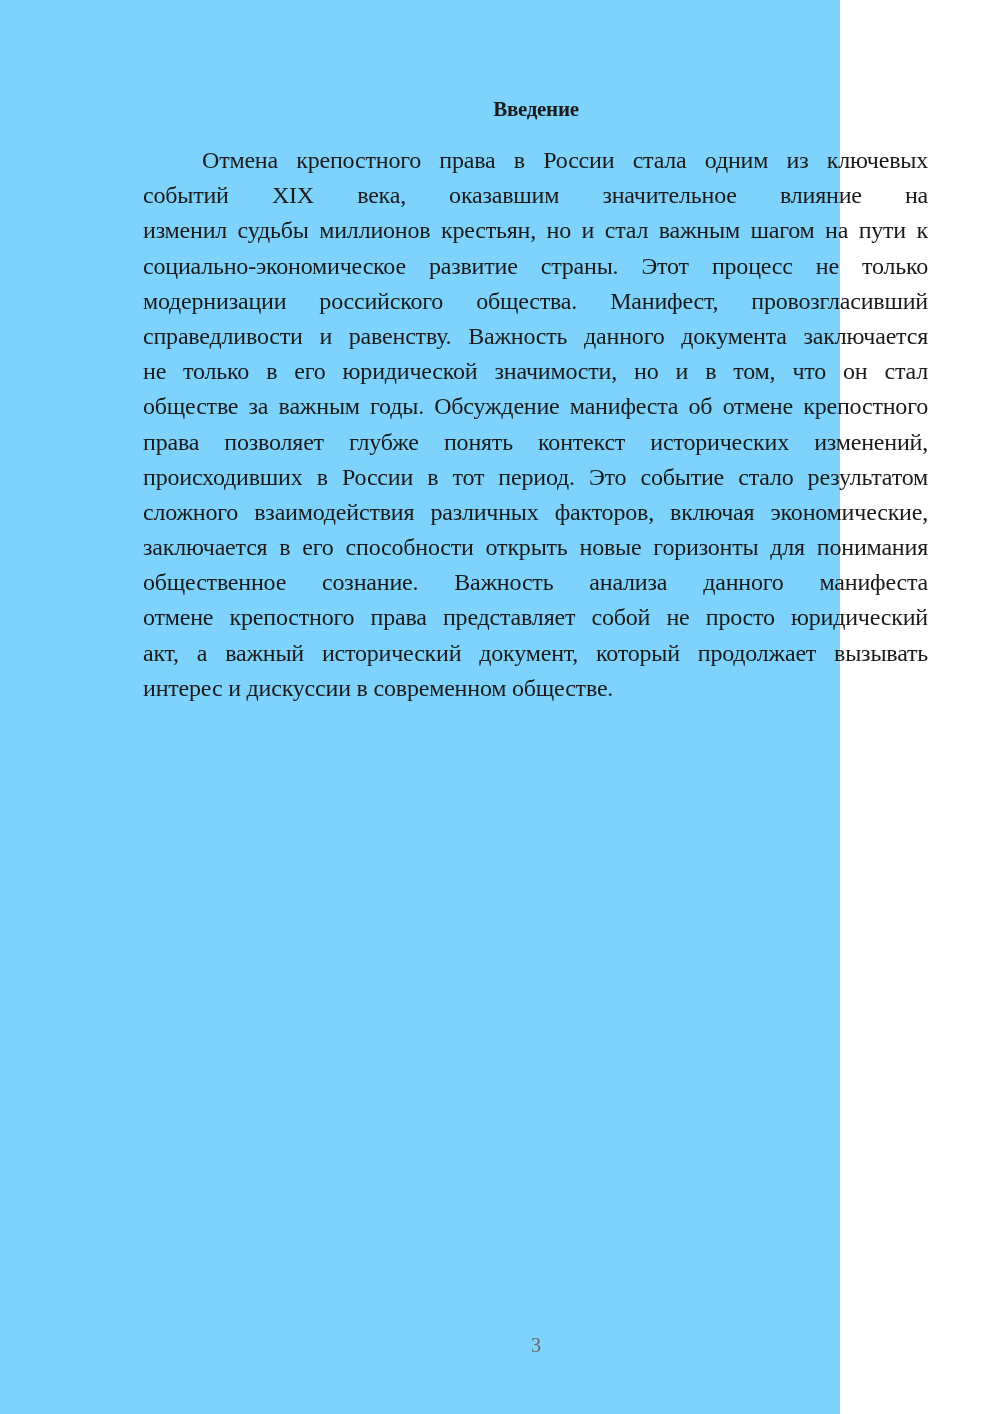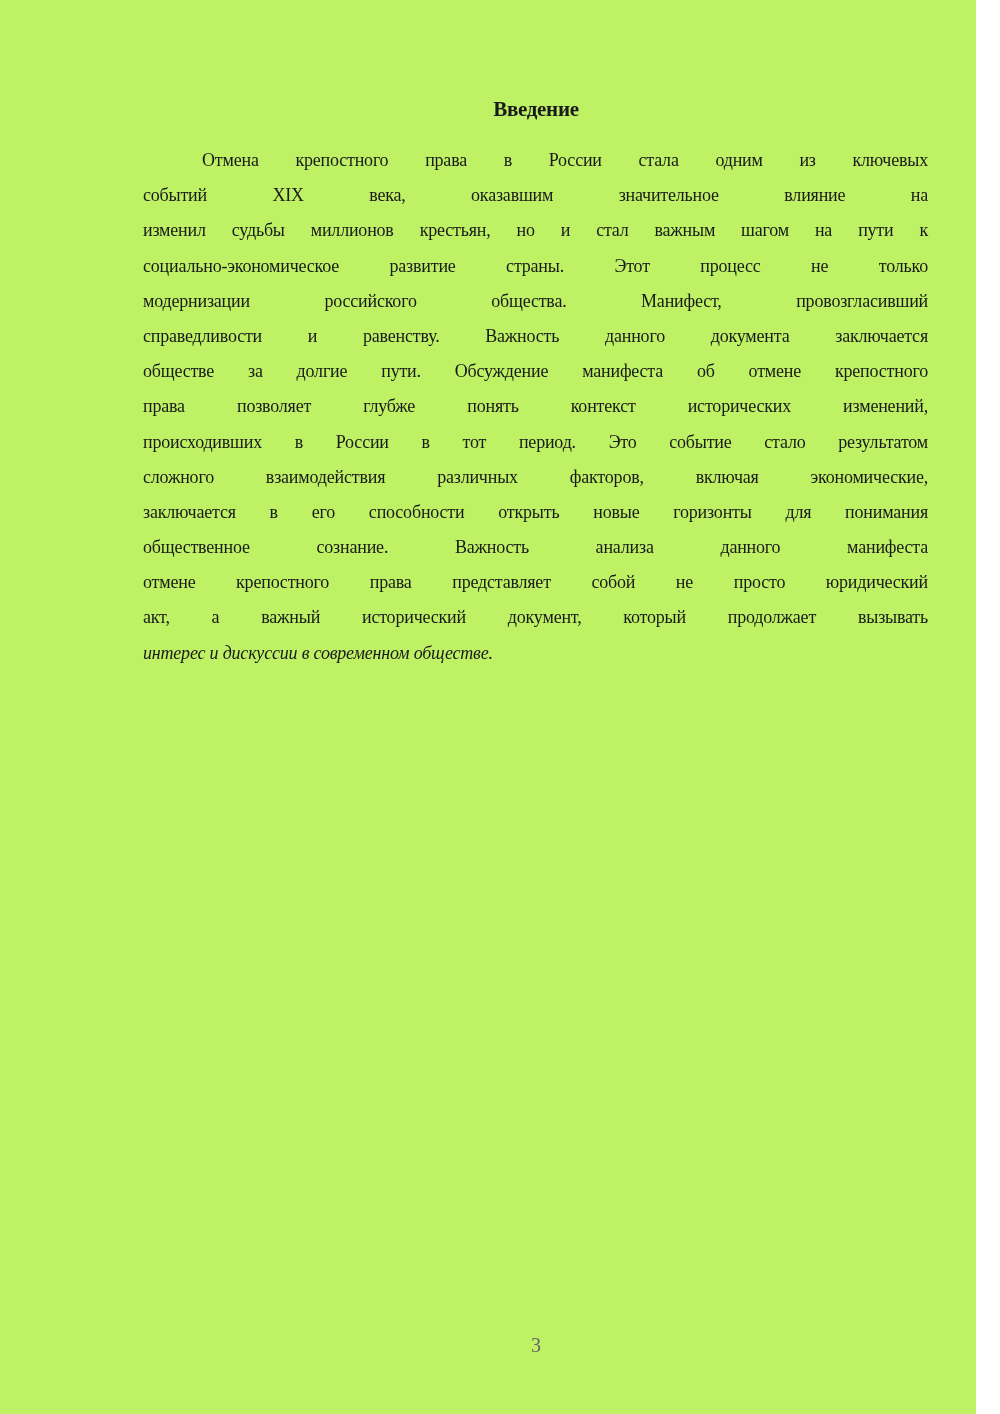--- a/index.html
+++ b/index.html
@@ -11,58 +11,57 @@
       width: 1000px;
       height: 1414px;
       position: relative;
       overflow: hidden;
       font-family: "Liberation Serif", "DejaVu Serif", serif;
       color: #1a1a1a;
     }
     .page {
       position: absolute;
       left: 0; top: 0;
-      width: 976px;
+      width: 840px;
       height: 1414px;
-      background: #bef264;
+      background: #7dd3fc;
     }
     .heading {
       position: absolute;
       top: 97px;
       left: 0;
       width: 1072px;
       text-align: center;
       font-weight: bold;
       font-size: 21px;
       letter-spacing: -0.3px;
       color: #1a1a1a;
     }
     .body-text {
       position: absolute;
       left: 143px;
       top: 143px;
       width: 785px;
-      font-size: 18px;
+      font-size: 24px;
       line-height: 35.2px;
       letter-spacing: -0.2px;
     }
     .line {
       display: block;
       text-align: justify;
       text-align-last: justify;
       white-space: nowrap;
       height: 35.2px;
       overflow: visible;
     }
     .line.first {
       text-indent: 59px;
     }
     .line.last {
       text-align-last: left;
-      font-style: italic;
     }
     .page-number {
       position: absolute;
       top: 1334px;
       left: 0;
       width: 1072px;
       text-align: center;
       font-size: 20px;
       color: #666666;
     }
@@ -73,21 +72,22 @@
 <div class="page">
   <div class="heading">Введение</div>
 
   <div class="body-text">
     <span class="line first">Отмена крепостного права в России стала одним из ключевых</span>
     <span class="line">событий XIX века, оказавшим значительное влияние на</span>
     <span class="line">изменил судьбы миллионов крестьян, но и стал важным шагом на пути к</span>
     <span class="line">социально-экономическое развитие страны. Этот процесс не только</span>
     <span class="line">модернизации российского общества. Манифест, провозгласивший</span>
     <span class="line">справедливости и равенству. Важность данного документа заключается</span>
-    <span class="line">обществе за долгие пути. Обсуждение манифеста об отмене крепостного</span>
+    <span class="line">не только в его юридической значимости, но и в том, что он стал</span>
+    <span class="line">обществе за важным годы. Обсуждение манифеста об отмене крепостного</span>
     <span class="line">права позволяет глубже понять контекст исторических изменений,</span>
     <span class="line">происходивших в России в тот период. Это событие стало результатом</span>
     <span class="line">сложного взаимодействия различных факторов, включая экономические,</span>
     <span class="line">заключается в его способности открыть новые горизонты для понимания</span>
     <span class="line">общественное сознание. Важность анализа данного манифеста</span>
     <span class="line">отмене крепостного права представляет собой не просто юридический</span>
     <span class="line">акт, а важный исторический документ, который продолжает вызывать</span>
     <span class="line last">интерес и дискуссии в современном обществе.</span>
   </div>
 

